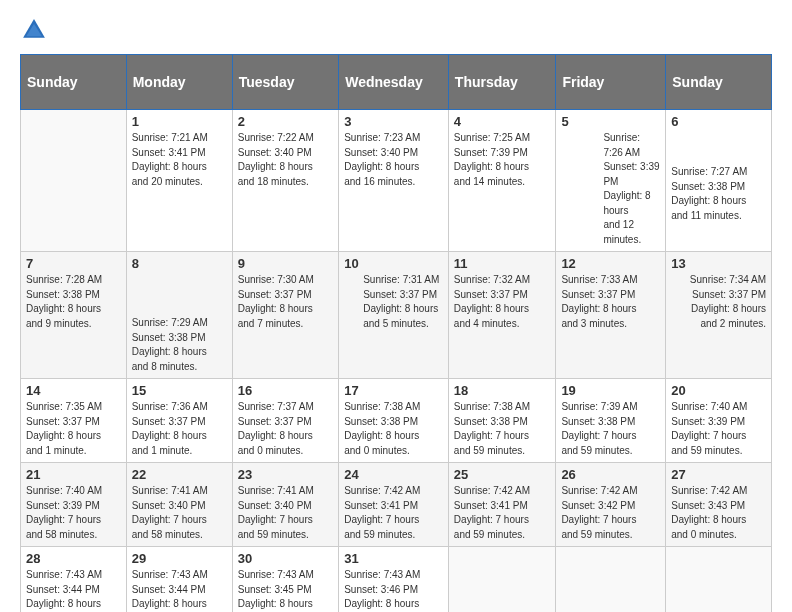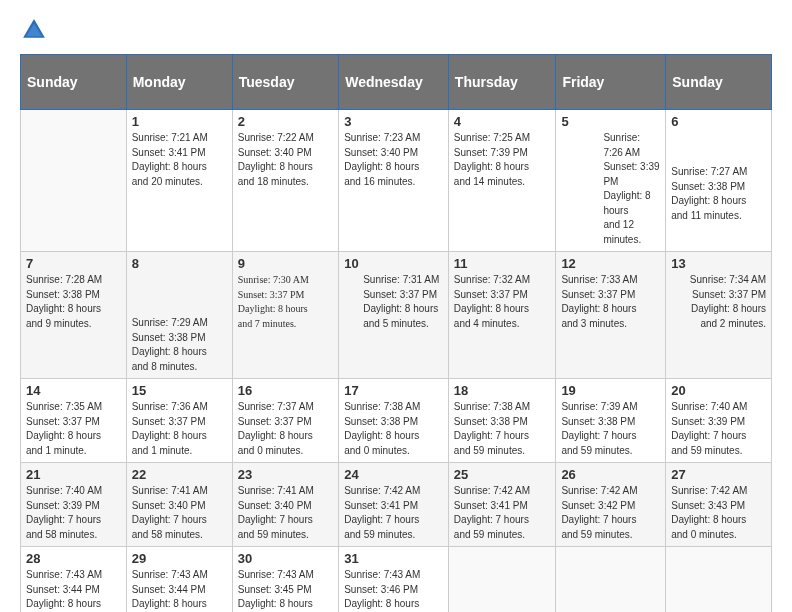--- a/index.html
+++ b/index.html
@@ -183,21 +183,21 @@
           </td>
           <td>
             <span class="day-num">8</span>
             <div class="cell-text" style="white-space: pre-line; margin-top: 45px;">Sunrise: 7:29 AM
 Sunset: 3:38 PM
 Daylight: 8 hours
 and 8 minutes.</div>
           </td>
           <td>
             <span class="day-num">9</span>
-            <div class="cell-text" style="white-space: pre-line; font-family: Liberation Serif, serif;">Sunrise: 7:30 AM
+            <div class="cell-text" style="white-space: pre-line;">Sunrise: 7:30 AM
 Sunset: 3:37 PM
 Daylight: 8 hours
 and 7 minutes.</div>
           </td>
           <td>
             <span class="day-num">10</span>
             <div class="cell-text" style="white-space: pre-line; margin-left: 19px;">Sunrise: 7:31 AM
 Sunset: 3:37 PM
 Daylight: 8 hours
 and 5 minutes.</div>

